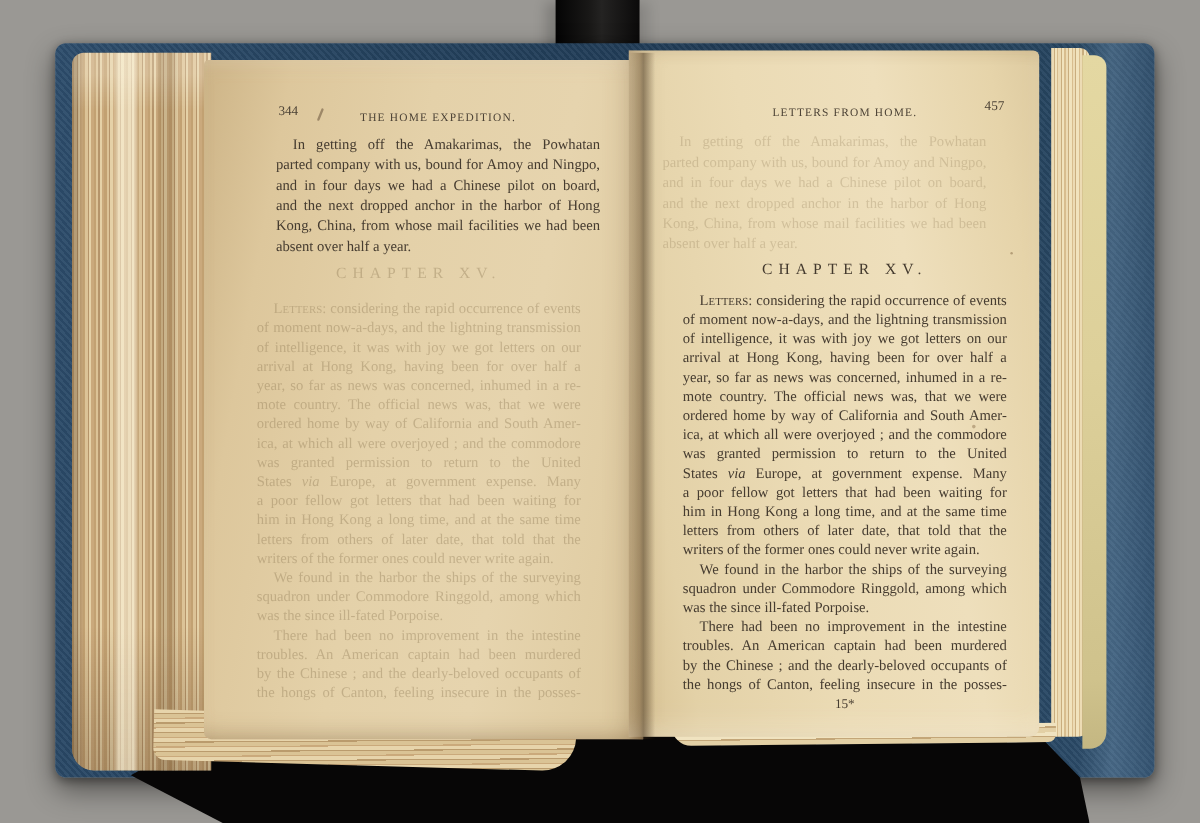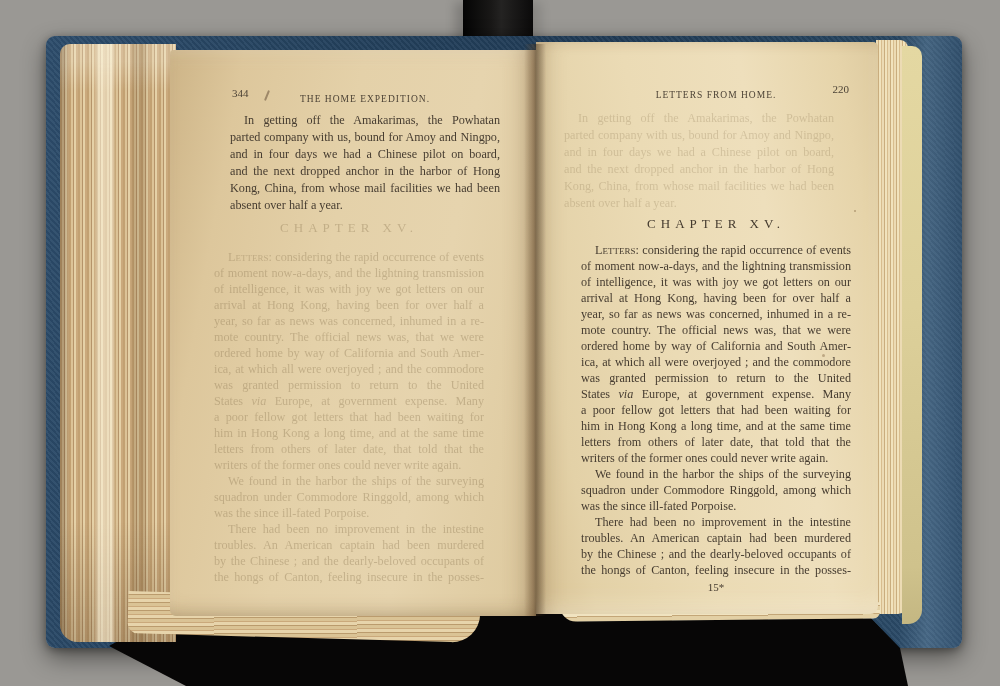--- a/index.html
+++ b/index.html
@@ -45,21 +45,21 @@
         border-radius:0 10px 14px 0;
         background:linear-gradient(180deg,#e4d8a2 0%,#ddd09a 45%,#cfc28c 90%,#c4b782 100%);}
   .bottom-fan-right{position:absolute;left:560px;top:604px;width:320px;height:16px;z-index:4;
         transform:rotate(-.6deg);border-radius:0 0 10px 24px;
         background:repeating-linear-gradient(180deg,#f0e3c0 0 3px,#c3a678 3px 4px,#e3d0a5 4px 8px);}
   
   .page{position:absolute;z-index:5;}
   .page-left{left:170px;top:50px;width:366px;height:566px;border-radius:4px 0 0 6px;
         background:linear-gradient(100deg,#cdb487 0%,#ddc79c 16%,#e4d1a9 42%,#e6d4ae 68%,#ddc99e 100%);
         box-shadow:inset -20px 0 26px -14px rgba(95,65,35,.45), inset 0 10px 18px -12px rgba(255,248,228,.5), inset 0 -14px 20px -14px rgba(110,80,45,.35);}
-  .page-right{left:536px;top:42px;width:342px;height:572px;border-radius:0 5px 8px 0;
+  .page-right{left:524px;top:42px;width:342px;height:572px;border-radius:0 5px 8px 0;
         background:linear-gradient(80deg,#d7c193 0%,#e3d1a7 14%,#ebdbb5 42%,#eedfbc 68%,#e6d4aa 90%,#ddcaa0 100%);
         box-shadow:inset 18px 0 24px -14px rgba(95,65,35,.42), inset 0 -16px 24px -14px rgba(255,250,232,.55), inset 0 8px 16px -12px rgba(120,90,55,.18);}
   .gutter-shadow{position:absolute;left:524px;top:44px;width:22px;height:572px;z-index:6;
         background:linear-gradient(90deg,rgba(0,0,0,0) 0%,rgba(92,66,36,.38) 42%,rgba(58,40,20,.46) 55%,rgba(0,0,0,0) 100%);}
   
   .running-head{font-size:9.5px;letter-spacing:1px;color:#4d4336;}
   .pagenum{font-size:11px;color:#4d4336;}
   .head-row{position:absolute;text-align:center;}
   .lp-head{top:38px;left:60px;width:270px;}
   .rp-head{top:42px;left:45px;width:270px;}
@@ -155,21 +155,21 @@
             <div class="bline">by the Chinese ; and the dearly-beloved occupants of</div>
             <div class="bline">the hongs of Canton, feeling insecure in the posses-</div>
           </div>
         </div>
     </div>
   </div>
 
   <div class="page page-right">
     <div class="head-row rp-head">
       <span class="running-head">LETTERS FROM HOME.</span>
-      <span class="pagenum">220</span>
+      <span class="pagenum">457</span>
     </div>
     <div class="ghost rp-ghost">
       <div>
           <div class="para">
             <div class="bline indent">In getting off the Amakarimas, the Powhatan</div>
             <div class="bline">parted company with us, bound for Amoy and Ningpo,</div>
             <div class="bline">and in four days we had a Chinese pilot on board,</div>
             <div class="bline">and the next dropped anchor in the harbor of Hong</div>
             <div class="bline">Kong, China, from whose mail facilities we had been</div>
             <div class="bline lastline">absent over half a year.</div>

